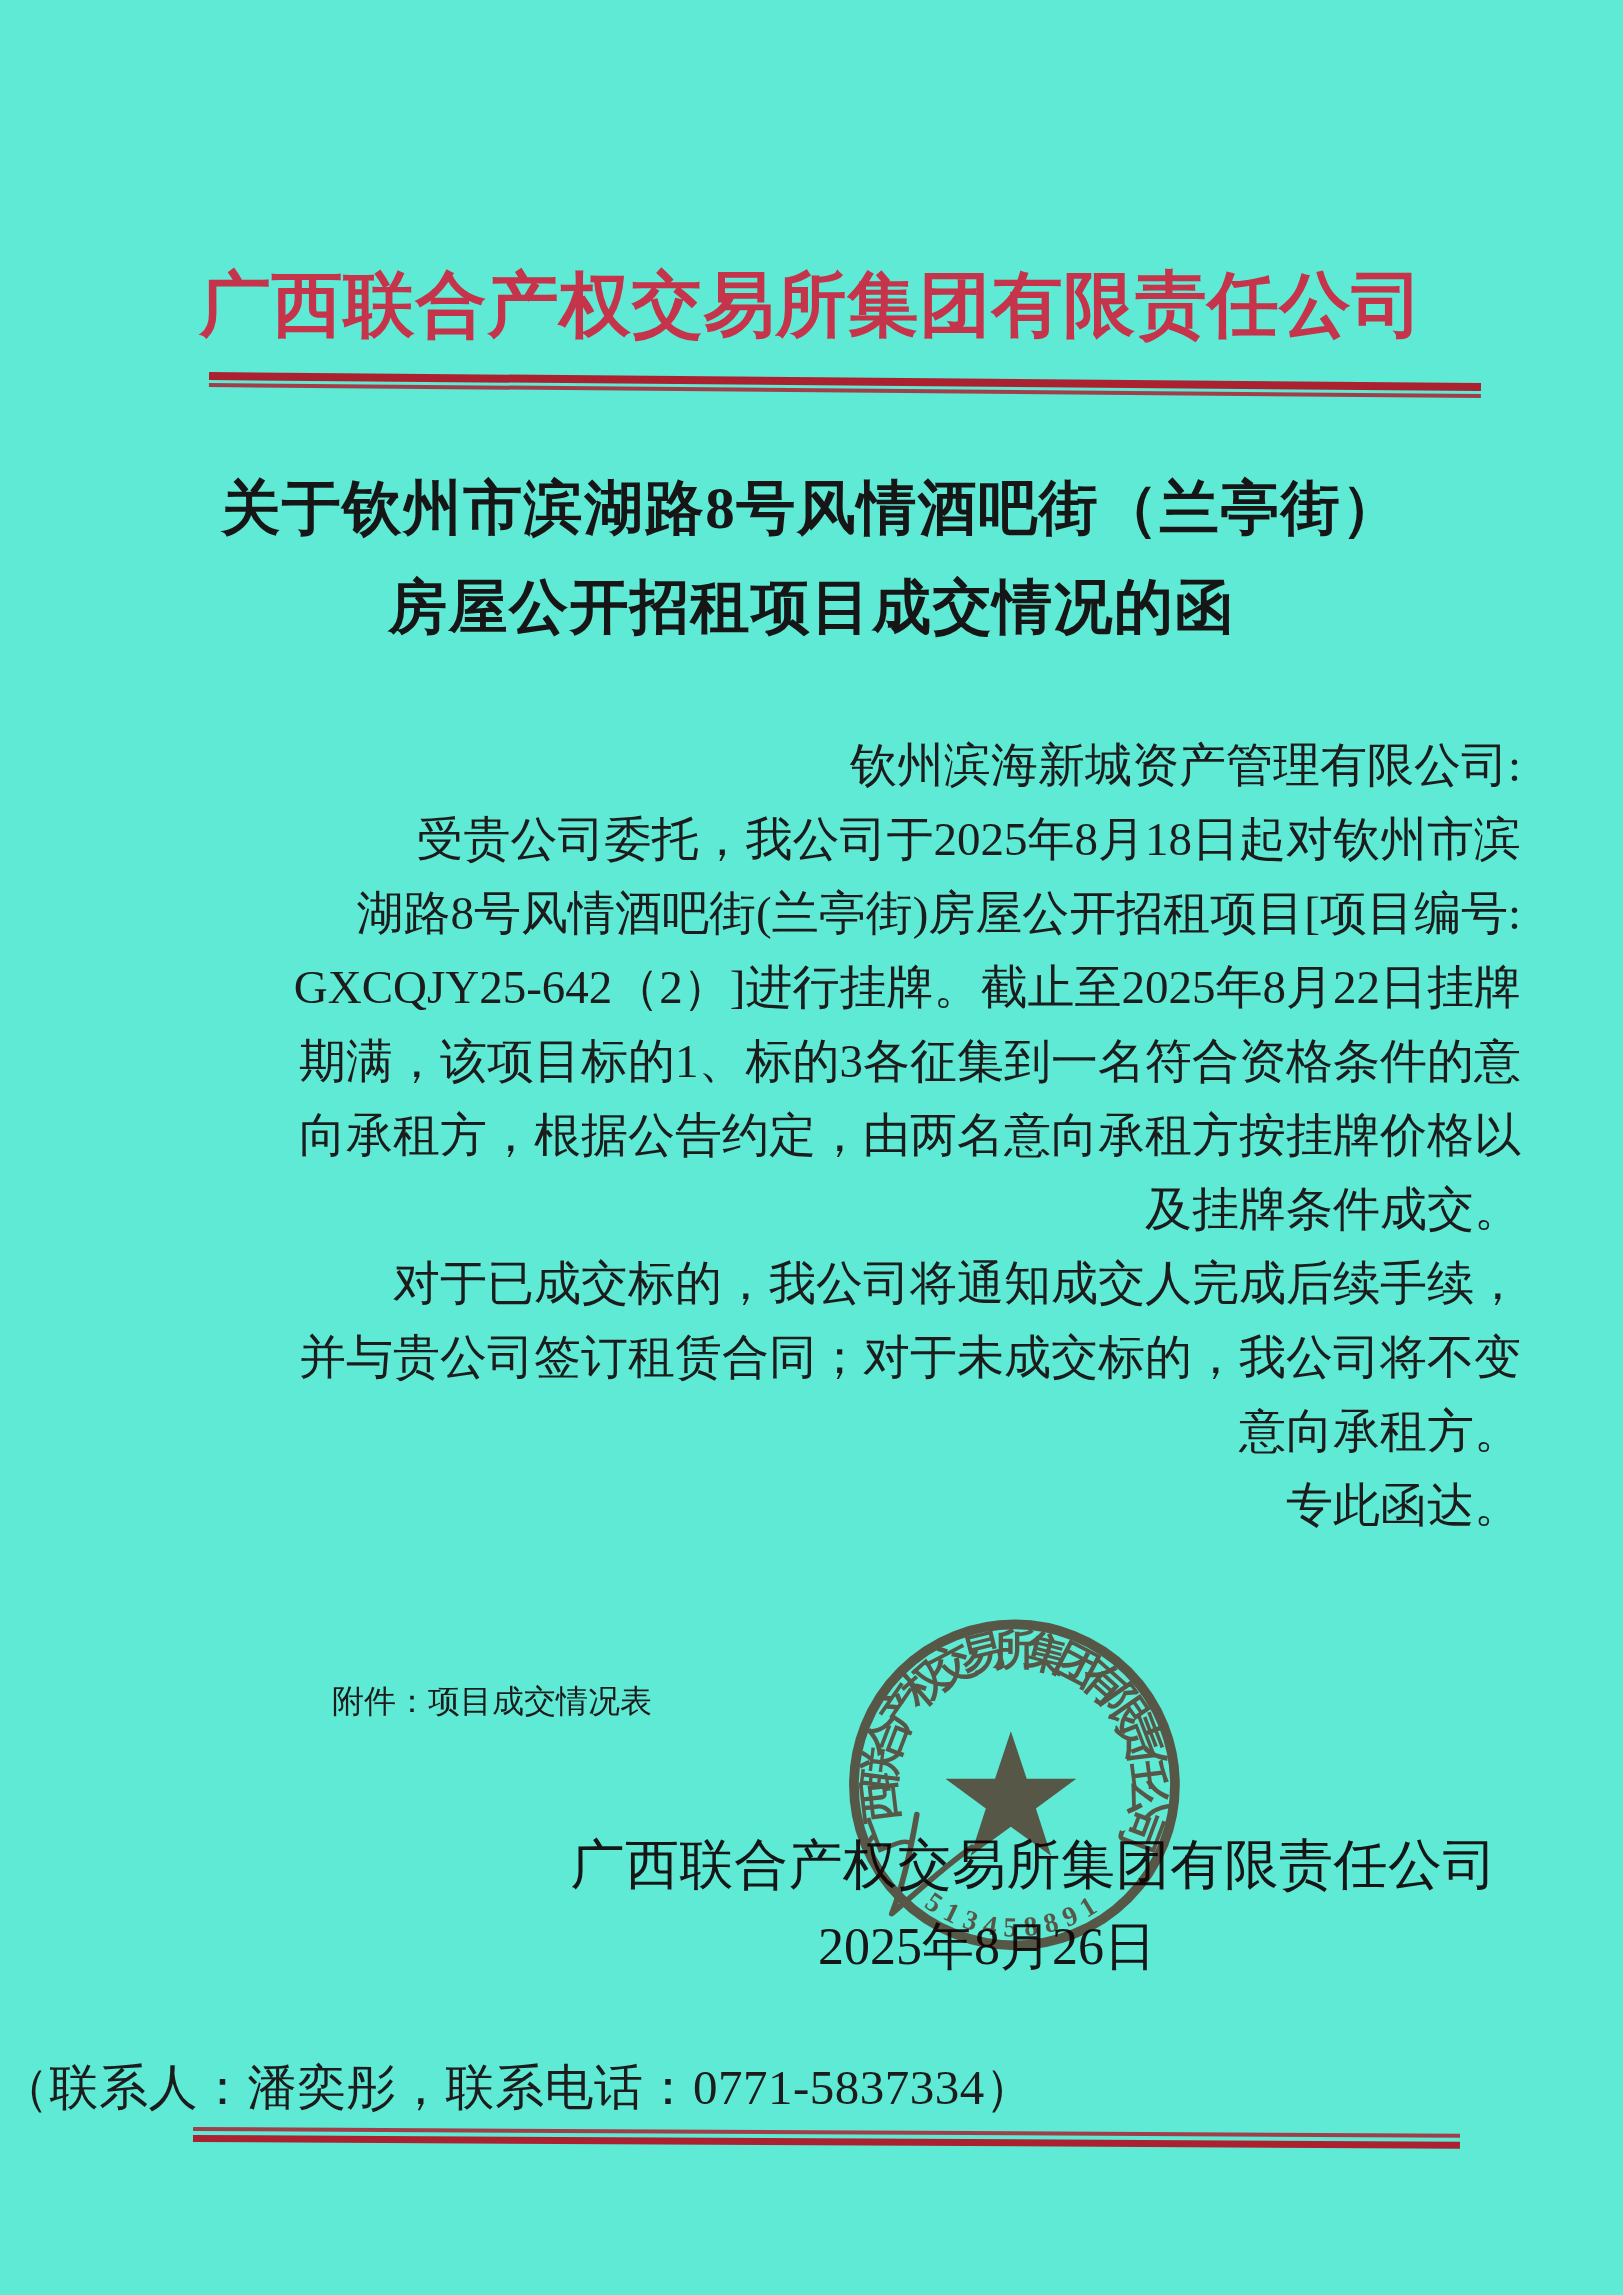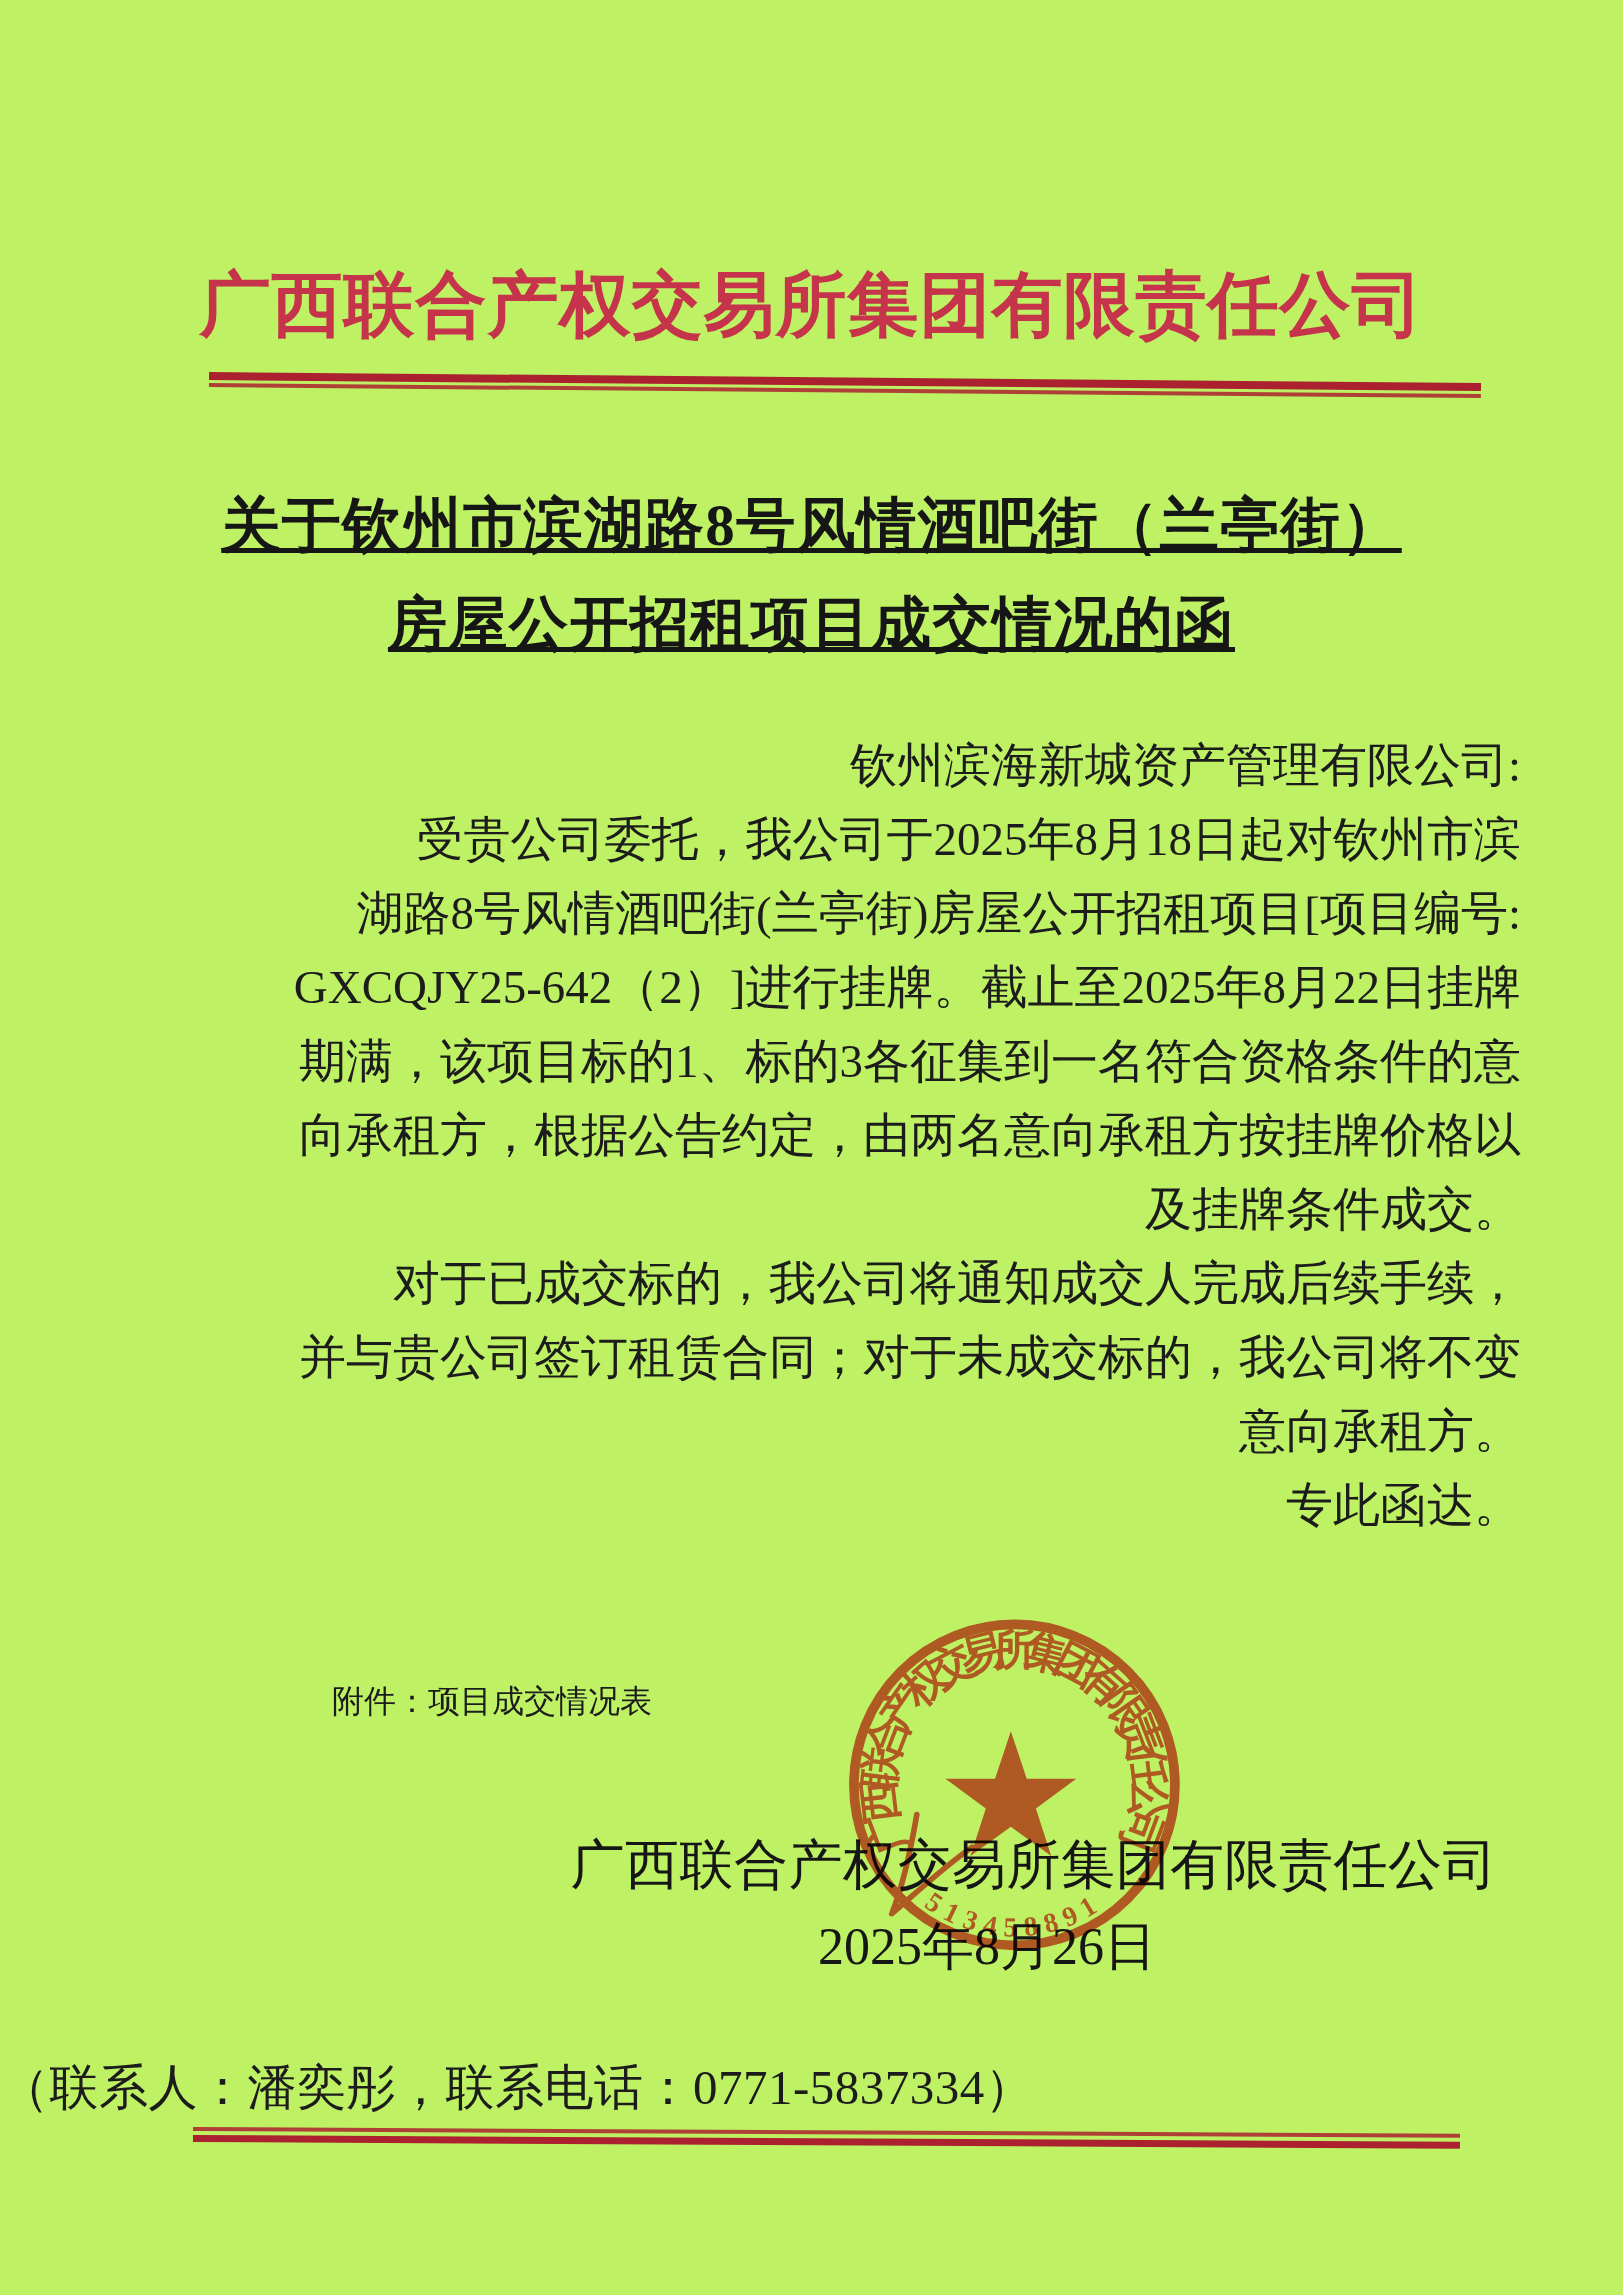--- a/index.html
+++ b/index.html
@@ -1,42 +1,42 @@
 <!DOCTYPE html>
 <html style="--header_red: #c5344a; --rule_red: #ab2130; --seal_red: #e8473d; --ink: #1d1d1d;font-size:8.2px"><head>
 <meta charset="utf-8">
 <style>
   html,body{margin:0;padding:0;background:#888;}
   .page{
     position:relative;
     width:1623px;height:2295px;
-    background:#bef264;
+    background:#5eead4;
     overflow:hidden;
     font-family:"Liberation Serif","DejaVu Serif",serif;
     color:var(--ink,#1d1d1d);
   }
   .letterhead{
     position:absolute;top:258px;left:0;right:0;
     text-align:center;
     font-size:71px;font-weight:700;letter-spacing:1px;
     color:var(--header_red,#c5344a);
     white-space:nowrap;
   }
   .rule{position:absolute;}
   .rule .bar{width:100%;}
   .rule .thick{height:7.7px;background:var(--rule_red,#ab2130);}
   .rule .thin{height:3.6px;background:var(--rule_red,#ab2130);opacity:.85;}
   .rule-top{left:209px;top:372px;width:1272px;transform:rotate(.5deg);transform-origin:left center;}
   .rule-top .thin{margin-top:3.6px;}
   .rule-bottom{left:193px;top:2127px;width:1267px;transform:rotate(.3deg);transform-origin:left center;}
   .rule-bottom .thick{margin-top:4.1px;}
   .doc-title{
-    position:absolute;top:459px;left:0;right:0;margin:17px;
+    position:absolute;top:459px;left:0;right:0;margin:0;
     text-align:center;font-size:59px;font-weight:700;
-    line-height:99px;letter-spacing:1.5px;color:#161616;text-decoration:underline;
+    line-height:99px;letter-spacing:1.5px;color:#161616;
   }
   .body-lines{
     position:absolute;top:728px;left:253px;right:102px;
     font-size:47px;line-height:74px;color:#1c1c1c;
   }
   .body-line{white-space:nowrap;text-align:right;}
   .body-line.indent{text-indent:94px;}
   .attachment{
     position:absolute;left:332px;top:1680px;
     font-size:32px;white-space:nowrap;color:#1c1c1c;

